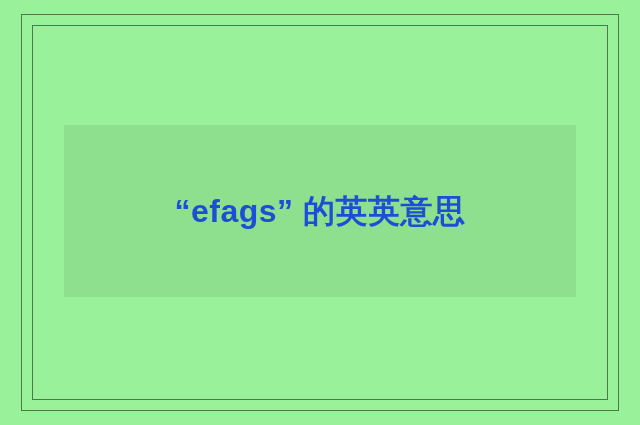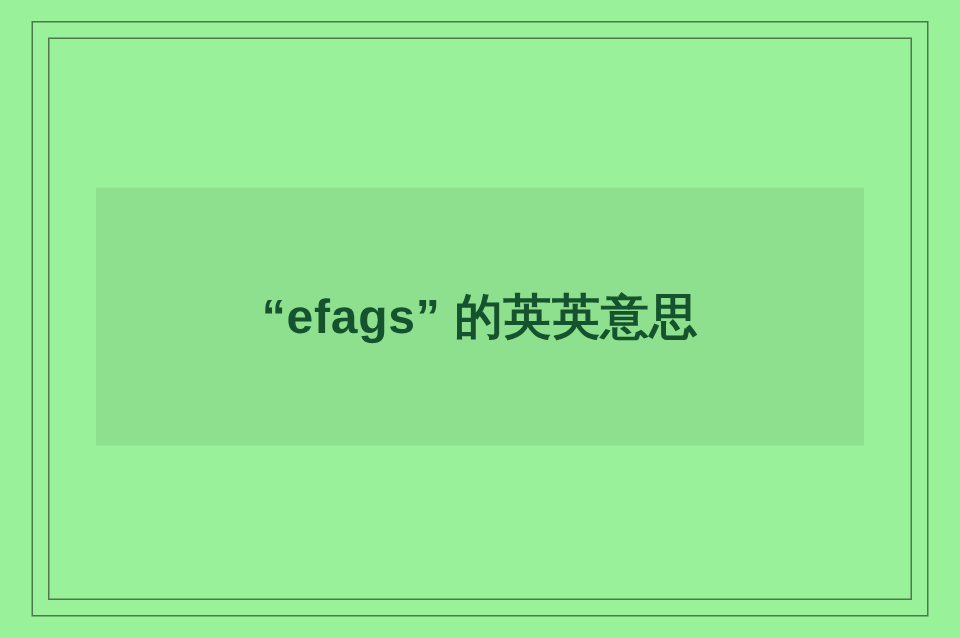--- a/index.html
+++ b/index.html
@@ -48,21 +48,21 @@
     height: 172px;
     background: rgba(0, 0, 0, 0.07);
     display: flex;
     align-items: center;
     justify-content: center;
     box-sizing: border-box;
   }
   .title-text {
     width: 420px;
     text-align: center;
-    color: #14532d;
+    color: #1d4ed8;
     font-size: 32px;
     font-weight: bold;
     line-height: 58px;
     letter-spacing: 0.5px;
     word-break: break-all;
   }
 </style>
 </head>
 <body>
 

